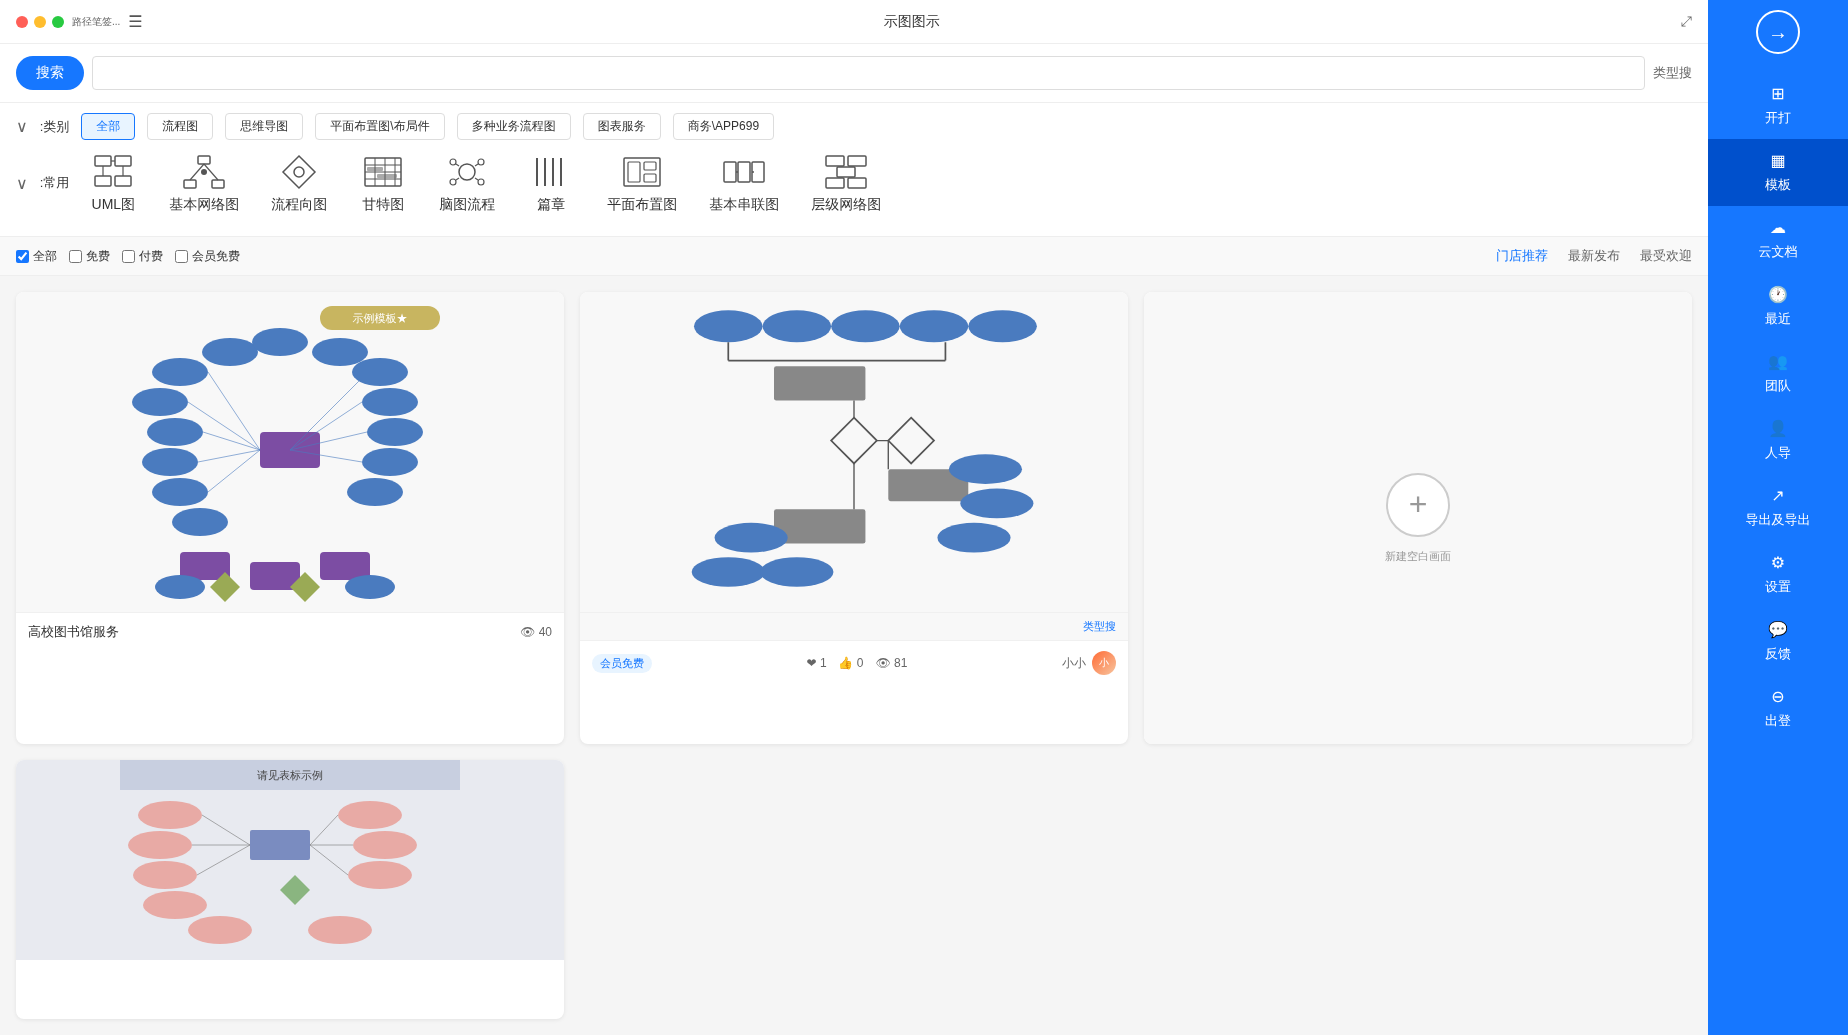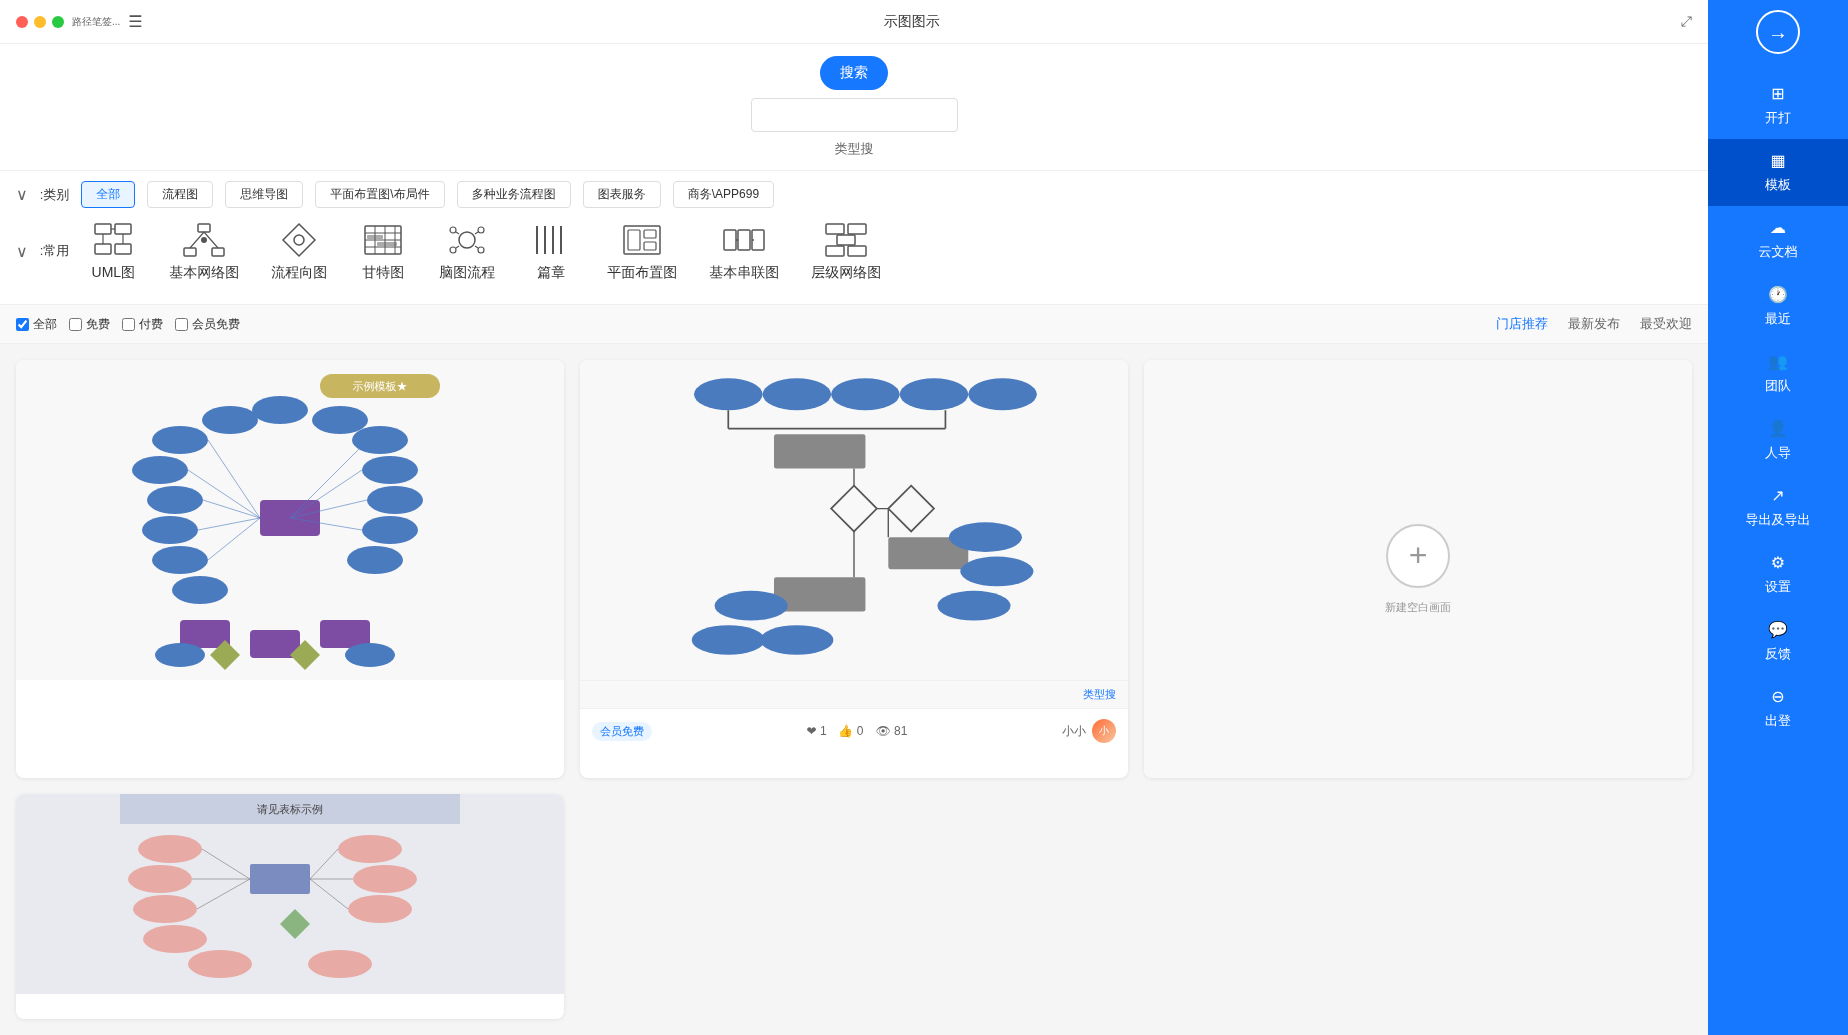--- a/index.html
+++ b/index.html
@@ -85,21 +85,20 @@
     }
 
     
     .search-bar {
       display: flex;
       align-items: center;
       padding: 12px 16px;
       background: white;
       border-bottom: 1px solid #eee;
       gap: 8px;
-      flex-direction: column;
     }
     .search-btn {
       background: #1677ff;
       color: white;
       border: none;
       border-radius: 20px;
       padding: 8px 20px;
       font-size: 14px;
       cursor: pointer;
       white-space: nowrap;
@@ -644,20 +643,26 @@
           <line x1="140" y1="158" x2="68" y2="110" stroke="#4a7bbf" stroke-width="1" opacity="0.6"></line>
           <line x1="140" y1="158" x2="83" y2="140" stroke="#4a7bbf" stroke-width="1" opacity="0.6"></line>
           <line x1="140" y1="158" x2="78" y2="170" stroke="#4a7bbf" stroke-width="1" opacity="0.6"></line>
           <line x1="140" y1="158" x2="88" y2="200" stroke="#4a7bbf" stroke-width="1" opacity="0.6"></line>
           <line x1="170" y1="158" x2="248" y2="80" stroke="#4a7bbf" stroke-width="1" opacity="0.6"></line>
           <line x1="170" y1="158" x2="242" y2="110" stroke="#4a7bbf" stroke-width="1" opacity="0.6"></line>
           <line x1="170" y1="158" x2="247" y2="140" stroke="#4a7bbf" stroke-width="1" opacity="0.6"></line>
           <line x1="170" y1="158" x2="242" y2="170" stroke="#4a7bbf" stroke-width="1" opacity="0.6"></line>
         </svg>
       </div>
+      <div class="card-footer">
+        <span class="card-title" style="direction:rtl;unicode-bidi:override;">高校图书馆服务</span>
+        <div class="card-stats">
+          <span class="card-stat">👁 40</span>
+        </div>
+      </div>
     </div>
 
     <div class="card">
       <div class="card-preview">
         <svg class="mindmap-preview" viewBox="0 0 340 280" xmlns="http://www.w3.org/2000/svg">
 
           <ellipse cx="60" cy="30" rx="30" ry="14" fill="#4a7bbf"></ellipse>
           <ellipse cx="120" cy="30" rx="30" ry="14" fill="#4a7bbf"></ellipse>
           <ellipse cx="180" cy="30" rx="30" ry="14" fill="#4a7bbf"></ellipse>
           <ellipse cx="240" cy="30" rx="30" ry="14" fill="#4a7bbf"></ellipse>

